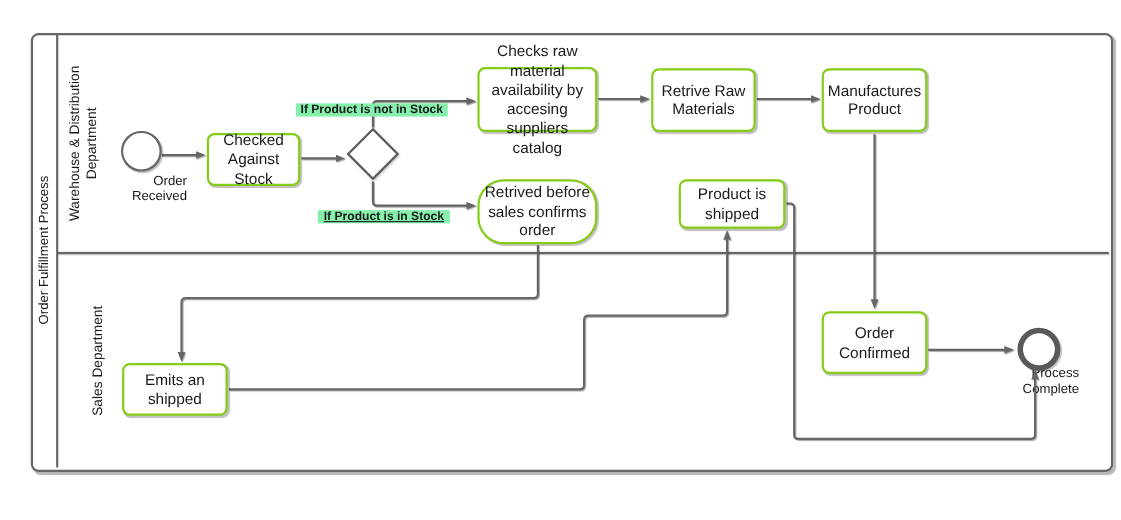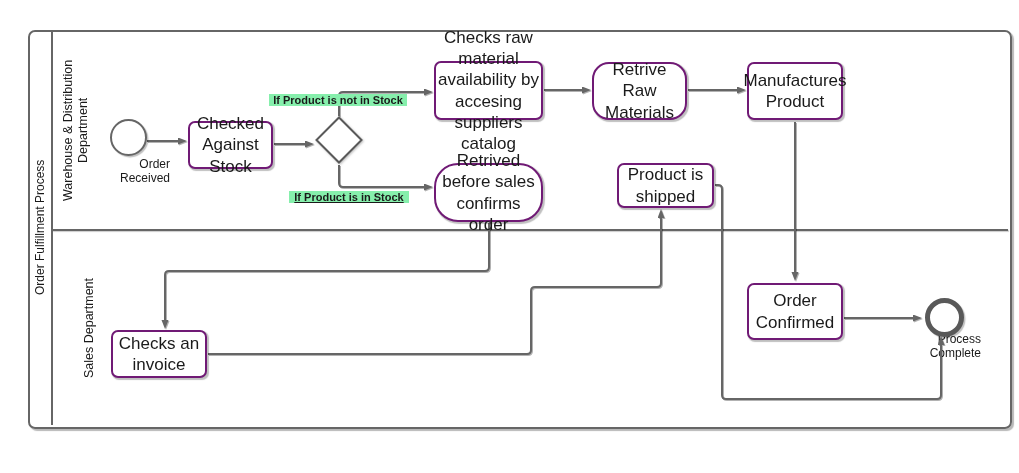--- a/index.html
+++ b/index.html
@@ -19,23 +19,23 @@
   .vlabel{
     position:absolute;display:flex;align-items:center;justify-content:center;
     writing-mode:vertical-rl;transform:rotate(180deg);
     text-align:center;color:#1a1a1a;
   }
   .pool-title{left:28px;top:32px;width:23px;height:391px;font-size:12px;}
   .lane1-label{left:58px;top:34px;width:36px;height:192px;font-size:12.5px;line-height:15px;}
   .lane2-label{left:76px;top:233px;width:26px;height:190px;font-size:12.5px;}
   
   .task{
-    position:absolute;box-sizing:border-box;background:#fff;border:2px solid #701a75;border-radius:7px;
+    position:absolute;box-sizing:border-box;background:#fff;border:2px solid #84cc16;border-radius:7px;
     display:flex;align-items:center;justify-content:center;text-align:center;
-    font-size:17px;line-height:1.25;padding:2px 0;z-index:4;
+    font-size:14px;line-height:1.25;padding:2px 0;z-index:4;
     box-shadow:1.5px 1.5px 1px rgba(0,0,0,0.25);
   }
   .event{
     position:absolute;box-sizing:border-box;background:#fff;border-radius:50%;z-index:4;
     box-shadow:1.5px 1.5px 1px rgba(0,0,0,0.25);
   }
   .start-event{left:110px;top:119px;width:37px;height:37px;border:2px solid #666;}
   .end-event{left:925px;top:298px;width:39px;height:39px;border:5px solid #595959;}
   .gateway{position:absolute;left:315px;top:116px;width:48px;height:48px;z-index:4;
     filter:drop-shadow(1.5px 1.5px 0.8px rgba(0,0,0,0.25));}
@@ -46,21 +46,21 @@
   .end-label{left:907px;top:333px;width:74px;z-index:2;}
   .edge-label{
     position:absolute;text-align:center;font-size:11px;font-weight:bold;color:#1a1a1a;
     background:#86efac;z-index:5;padding:0 1px;
   }
   .lbl-notinstock{left:269px;top:94px;width:136px;}
   .lbl-instock{left:289px;top:191px;width:118px;text-decoration:underline;}
   
   .n-checked{left:188px;top:121px;width:85px;height:48px;}
   .n-checks{left:434px;top:61px;width:109px;height:59px;}
-  .n-retrive{left:592px;top:62px;width:95px;height:58px;border-radius:17px;}
+  .n-retrive{left:592px;top:62px;width:95px;height:58px;}
   .n-manufactures{left:747px;top:62px;width:96px;height:58px;}
   .n-shipped{left:617px;top:163px;width:97px;height:45px;}
   .n-retrived{left:434px;top:163px;width:109px;height:59px;border-radius:24px;}
   .n-emits{left:111px;top:330px;width:96px;height:48px;}
   .n-confirmed{left:747px;top:283px;width:96px;height:57px;}
   
   #edges{position:absolute;left:0;top:0;width:1019px;height:473px;z-index:3;pointer-events:none;
     filter:drop-shadow(1.2px 1.2px 0.6px rgba(0,0,0,0.3));}
   #edges path.edge{stroke:#666;stroke-width:2;fill:none;}
 </style>
@@ -106,19 +106,19 @@
       <polygon points="24,1.5 46.5,24 24,46.5 1.5,24" fill="#ffffff" stroke="#595959" stroke-width="2"></polygon>
     </svg>
   </div>
 
   <div class="task n-checked">Checked Against Stock</div>
   <div class="task n-checks">Checks raw material availability by accesing suppliers catalog</div>
   <div class="task n-retrive">Retrive Raw Materials</div>
   <div class="task n-manufactures">Manufactures Product</div>
   <div class="task n-shipped">Product is shipped</div>
   <div class="task n-retrived">Retrived before sales confirms order</div>
-  <div class="task n-emits">Checks an invoice</div>
+  <div class="task n-emits">Emits an shipped</div>
   <div class="task n-confirmed">Order Confirmed</div>
 
   <div class="edge-label lbl-notinstock">If Product is not in Stock</div>
   <div class="edge-label lbl-instock">If Product is in Stock</div>
 
 </div>
 
 </body></html>

